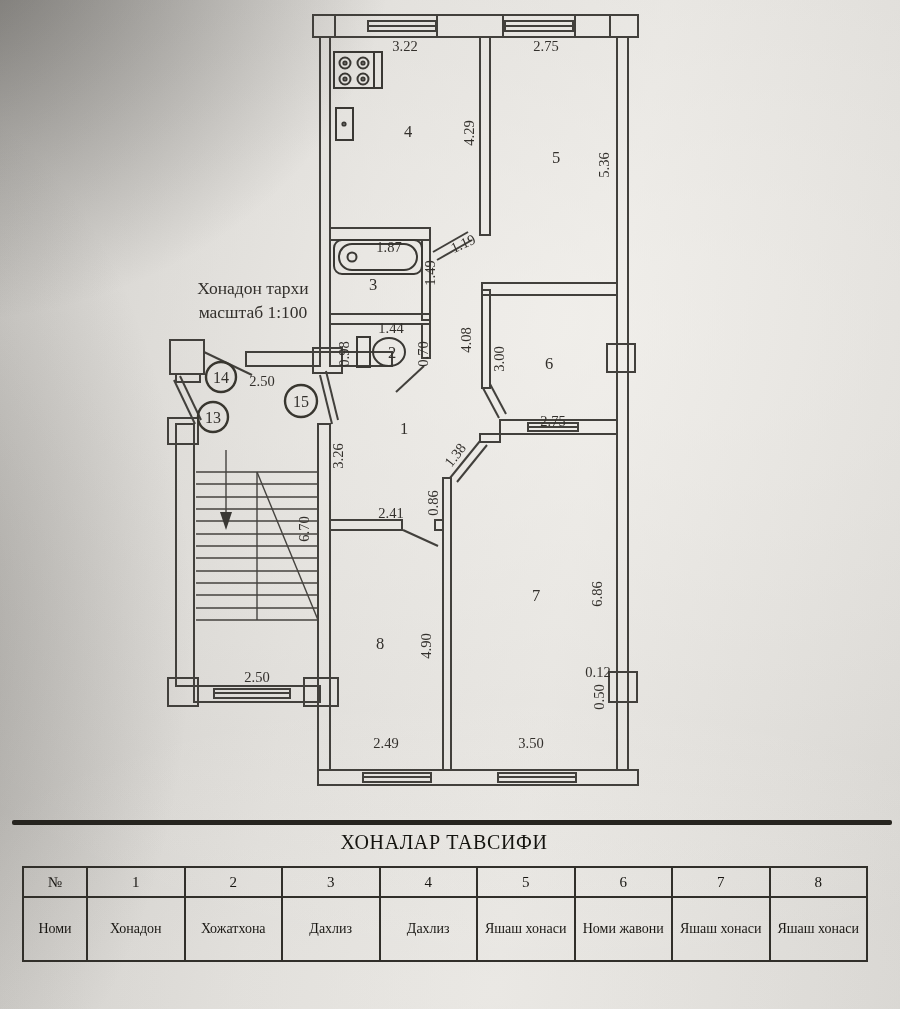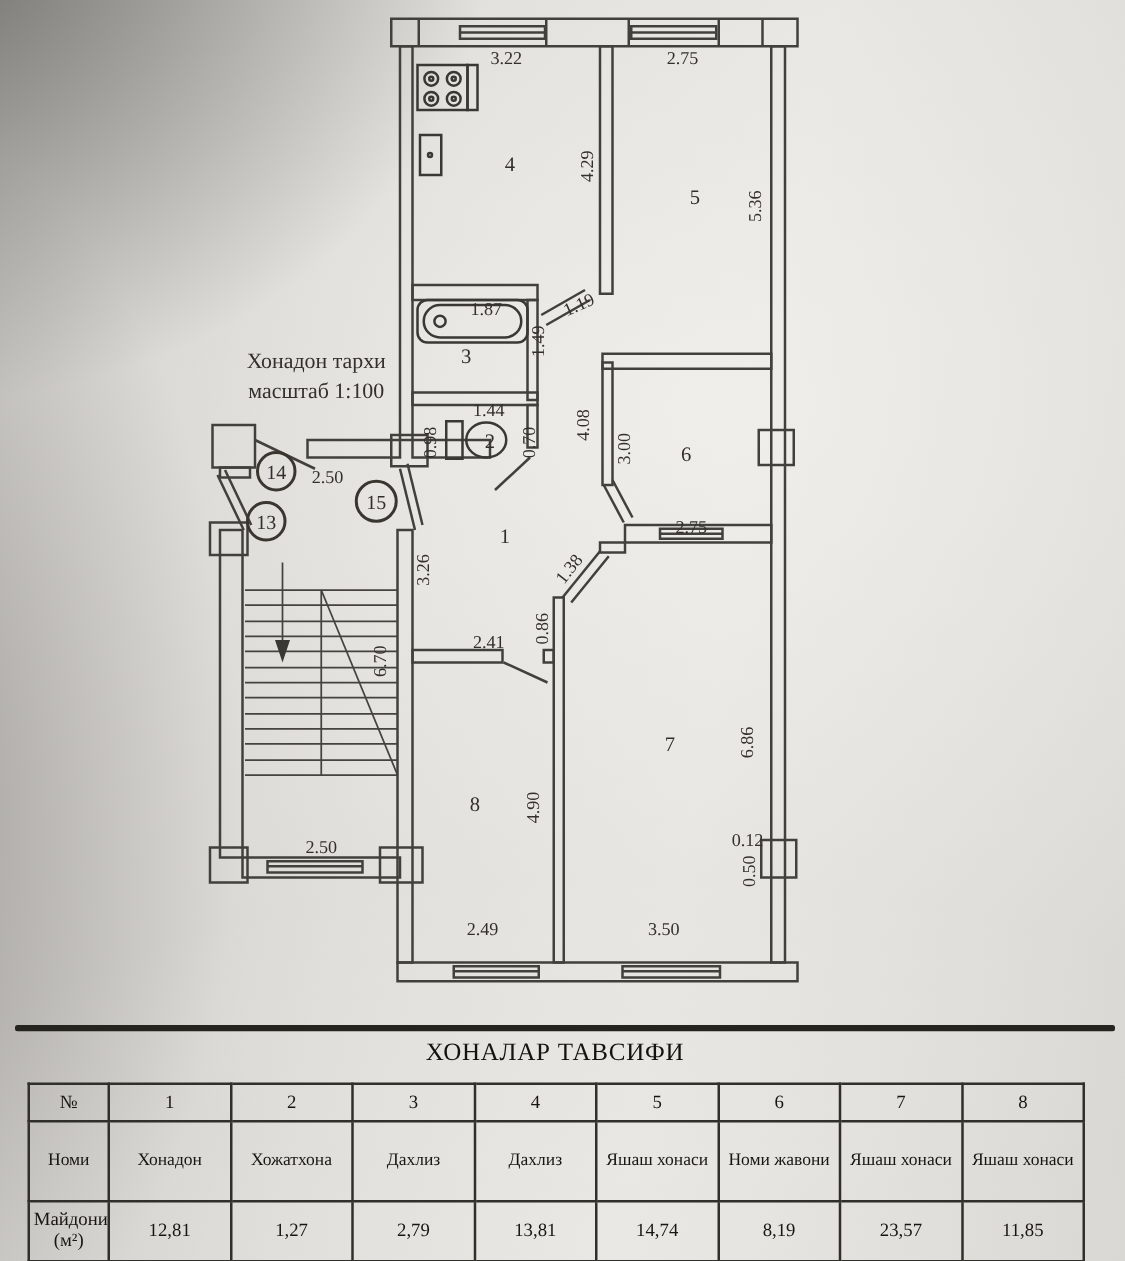--- a/index.html
+++ b/index.html
@@ -245,29 +245,15 @@
       <td class="lbl">Номи</td>
       <td>Хонадон</td>
       <td>Хожатхона</td>
       <td>Дахлиз</td>
       <td>Дахлиз</td>
       <td>Яшаш хонаси</td>
       <td>Номи жавони</td>
       <td>Яшаш хонаси</td>
       <td>Яшаш хонаси</td>
     </tr>
-    <tr class="ar">
-      <td class="lbl">
-        <span>Майдони</span><br>
-        <span>(м²)</span>
-      </td>
-      <td>12,81</td>
-      <td>1,27</td>
-      <td>2,79</td>
-      <td>13,81</td>
-      <td>14,74</td>
-      <td>8,19</td>
-      <td>23,57</td>
-      <td>11,85</td>
-    </tr>
   </tbody>
     </table>
 </div>
 
 </body></html>

